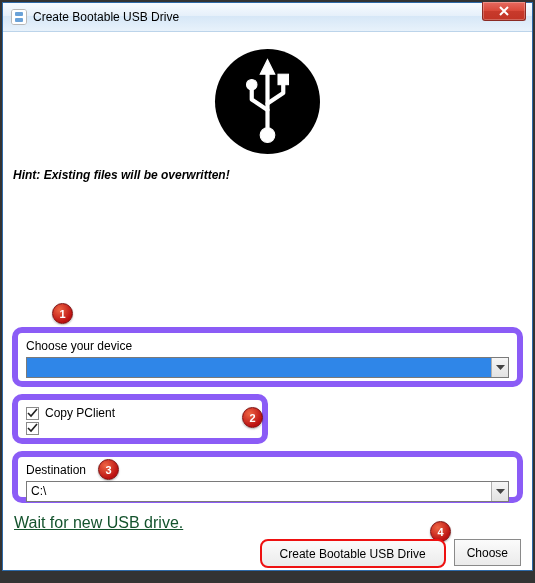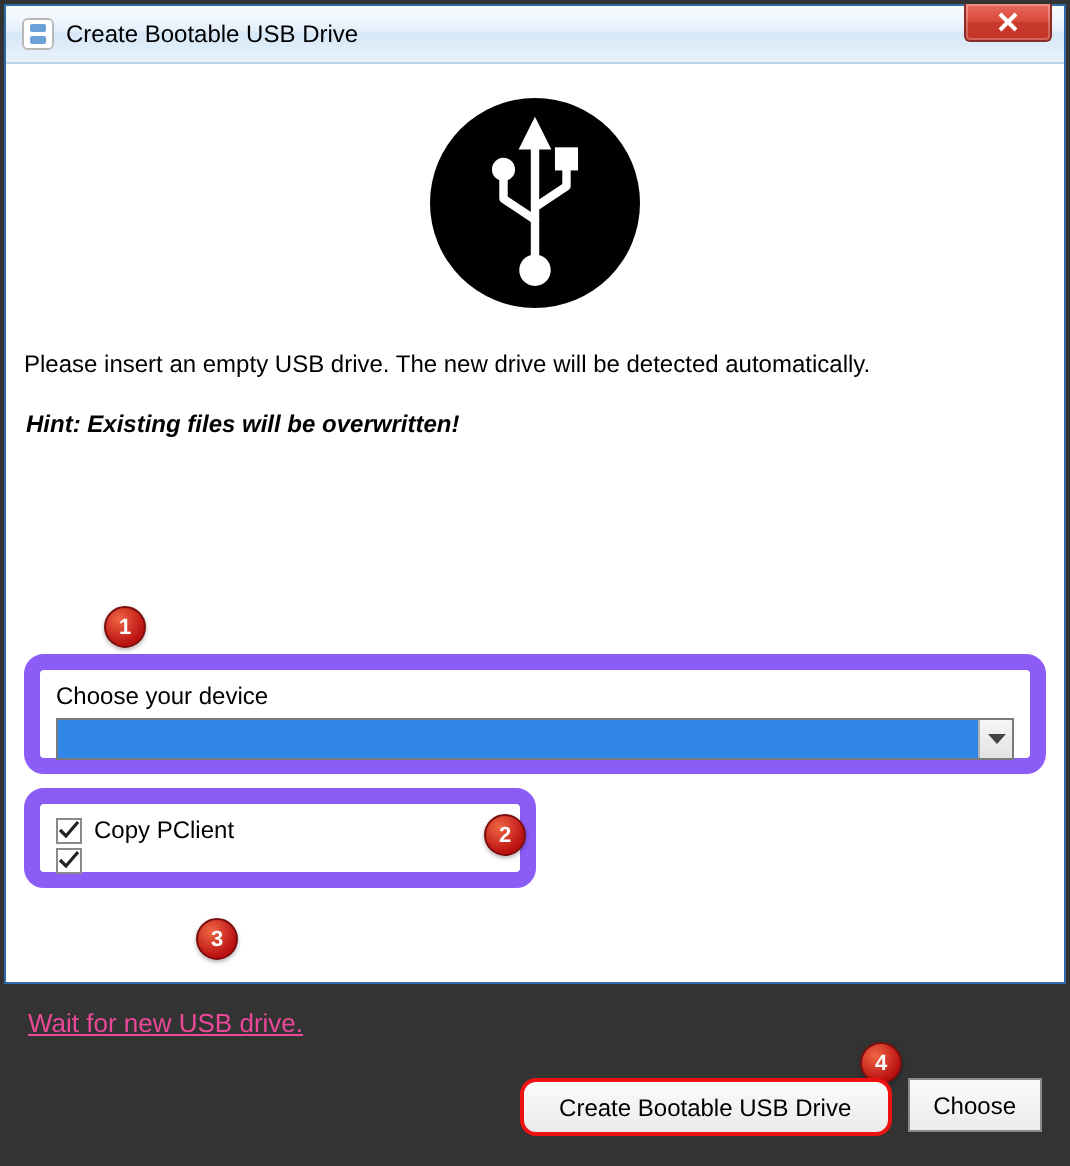--- a/index.html
+++ b/index.html
@@ -5,21 +5,21 @@
   html,body{margin:0;padding:0;}
   body{
     width:535px;height:583px;
     background:#333;
     font-family:"Segoe UI",Tahoma,Arial,sans-serif;
     font-size:12px;color:#000;
     box-sizing:border-box;
   }
   *{box-sizing:border-box;}
   .window{
-    width:531px;height:490px;
+    width:531px;height:569px;
     margin:2px 2px 2px 2px;
     border:1px solid #2e6aa8;
     background:#ffffff;
     position:relative;
   }
   
   .titlebar{
     height:29px;
     background:linear-gradient(to bottom,#f7fbff 0%,#e6f0fa 45%,#d6e7f7 46%,#e8f2fb 100%);
     border-bottom:1px solid #bcd4ea;
@@ -77,21 +77,21 @@
   .intro{
     margin:20px 2px 0 2px;
     line-height:1.4;
   }
   .hint{
     margin:14px 2px 0 3px;
     font-style:italic;font-weight:bold;
   }
   
   .hl{
-    border:8px solid #8b5cf6;
+    border:6px solid #8b5cf6;
     border-radius:10px;
     position:absolute;
   }
   .hl1{left:2px;right:2px;top:288px;height:60px;padding:6px 8px 0 8px;}
   .hl2{left:2px;top:355px;width:256px;height:50px;padding:4px 8px 16px 8px;}
   .hl3{left:2px;right:2px;top:412px;height:52px;padding:6px 8px 0 8px;}
   .group-label{font-size:12px;margin-bottom:4px;display:block;}
   
   .sel-wrap{width:100%;height:21px;border:1px solid #7a7a7a;background:#fff;position:relative;display:flex;align-items:stretch;}
   .sel-wrap.highlighted .sel-val{background:#2f86e8;}
@@ -114,21 +114,21 @@
     border:1px solid #7a0e0e;
     color:#fff;font-size:11px;font-weight:bold;
     display:flex;align-items:center;justify-content:center;
     box-shadow:0 1px 2px rgba(0,0,0,0.3);
   }
   .b1{left:42px;top:264px;}
   .b2{left:232px;top:368px;}
   .b3{left:88px;top:420px;}
   .b4{left:420px;top:482px;}
   
-  .link{position:absolute;left:4px;top:465px;color:#ec4899;font-size:13px;}
+  .link{position:absolute;left:4px;top:475px;color:#14532d;font-size:16px;}
   .btn{
     height:27px;
     border:1px solid #8a8a8a;
     background:linear-gradient(to bottom,#fbfbfb,#ebebeb);
     font-size:12px;font-family:inherit;
     display:flex;align-items:center;justify-content:center;
     padding:0 12px;
   }
   .btn-row{position:absolute;right:4px;top:500px;display:flex;gap:8px;}
   .btn.create{border:2px solid #e11;border-radius:8px;height:29px;padding:0 18px;}
@@ -173,21 +173,20 @@
 
               <path d="M50 52 L65 42 L65 34" stroke-width="4" fill="none" stroke-linecap="round" stroke-linejoin="round"></path>
               <rect x="60" y="24" width="10" height="10"></rect>
 
               <circle cx="50" cy="82" r="7"></circle>
             </g>
           </svg>
         </div>
       </div>
 
-      <div class="intro">Please insert an empty USB drive. The new drive will be detected automatically.</div>
       <div class="hint">Hint: Existing files will be overwritten!</div>
 
       <div class="badge b1">1</div>
 
       <div class="hl hl1">
         <span class="group-label">Choose your device</span>
         <div class="sel-wrap highlighted">
           <div class="sel-val"></div>
           <div class="arrow">
             <svg width="9" height="6" viewBox="0 0 9 6">
@@ -209,20 +208,31 @@
         <div class="cb-row">
           <span class="cb">
             <svg width="11" height="11" viewBox="0 0 11 11">
                 <path d="M1 5 L4 8 L10 1" stroke="#222" stroke-width="1.6" fill="none"></path>
               </svg>
           </span>
         </div>
       </div>
       <div class="badge b2">2</div>
 
+      <div class="hl hl3">
+        <span class="group-label">Destination</span>
+        <div class="sel-wrap plain">
+          <div class="sel-val">C:\</div>
+          <div class="arrow">
+            <svg width="9" height="6" viewBox="0 0 9 6">
+                <polygon points="0,0 9,0 4.5,5" fill="#444"></polygon>
+              </svg>
+          </div>
+        </div>
+      </div>
       <div class="badge b3">3</div>
 
       <a class="link" href="#">Wait for new USB drive.</a>
 
       <div class="badge b4">4</div>
       <div class="btn-row">
         <button class="btn create">Create Bootable USB Drive</button>
         <button class="btn">Choose</button>
       </div>
 

